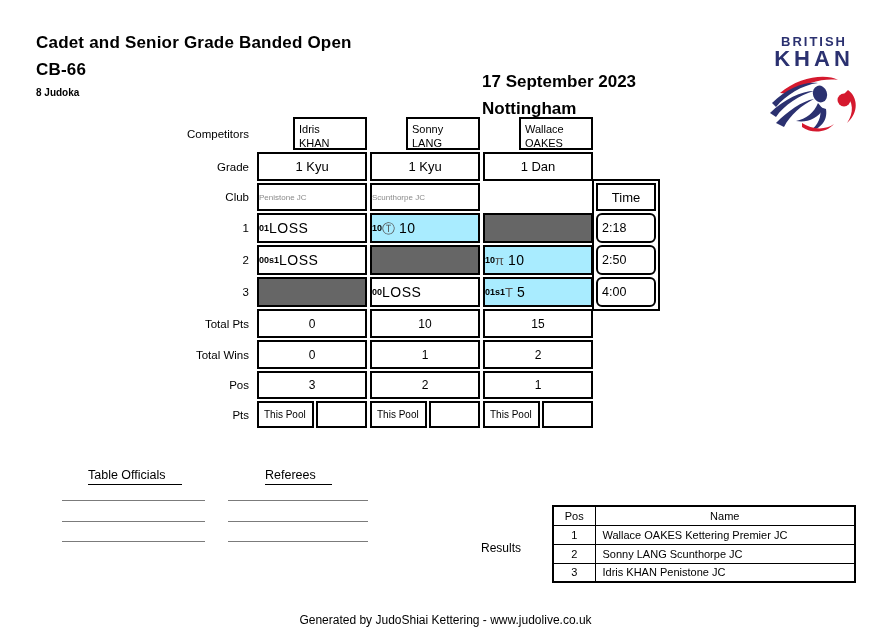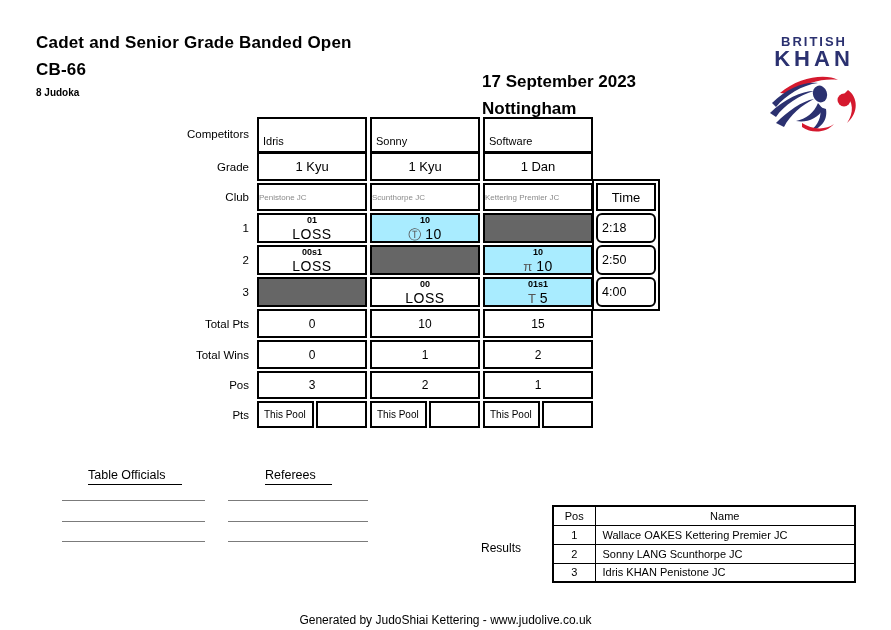--- a/index.html
+++ b/index.html
@@ -23,25 +23,25 @@
   .logo svg { margin-top:3px; }
 
   
   .pool { left:194px; top:117px; position:absolute; display:grid;
     grid-template-columns:60px 110px 110px 110px 60px;
     grid-template-rows:33px 29px 28px 30px 30px 30px 29px 29px 28px 27px;
     column-gap:3px; row-gap:2px; }
   .lbl { display:flex; align-items:center; justify-content:flex-end;
     padding-right:5px; font-size:11.5px; }
   .cell { background:#fff; border:2px solid #000; }
-  .name-cell { padding:16px 4px; font-size:11px; line-height:1.25; }
+  .name-cell { padding:4px 4px; font-size:11px; line-height:1.25;margin-left:36px; }
   .grade-cell { display:flex; align-items:center; justify-content:center; font-size:13px; }
   .club-cell { display:flex; align-items:center; 
     font-size:8px; color:#8a8a8a; }
-  .match { display:flex; flex-direction:column; align-items:center; }
+  .match { display:flex; flex-direction:row; align-items:center; }
   .mscore { font-size:9px; font-weight:bold; margin-top:1px; line-height:1.1; }
   .mmain { font-size:14px; line-height:1.15; letter-spacing:.5px; }
   .sym { color:#555; font-size:13px; margin-right:4px; letter-spacing:0; }
   .win { background:#a9ecff; }
   .sitout { background:#666; border:2px solid #000; }
   .num-cell { display:flex; align-items:center; justify-content:center; font-size:12px; }
   .time-hdr { display:flex; align-items:center; justify-content:center; font-size:13px; }
   .time-cell { display:flex; align-items:center; padding-left:4px; font-size:12.5px;border-radius:6px; }
   .time-frame { position:absolute; left:398px; top:62px; width:68px; height:132px;
     border:2px solid #000; pointer-events:none; }
@@ -104,33 +104,32 @@
   <div class="lbl" style="grid-area:1/1">Competitors</div>
   <div class="cell name-cell" style="grid-area:1/2">
     <div>Idris</div>
     <div>KHAN</div>
   </div>
   <div class="cell name-cell" style="grid-area:1/3">
     <div>Sonny</div>
     <div>LANG</div>
   </div>
   <div class="cell name-cell" style="grid-area:1/4">
-    <div>Software</div>
+    <div>Wallace</div>
     <div>OAKES</div>
   </div>
 
   <div class="lbl" style="grid-area:2/1">Grade</div>
   <div class="cell grade-cell" style="grid-area:2/2">1 Kyu</div>
   <div class="cell grade-cell" style="grid-area:2/3">1 Kyu</div>
   <div class="cell grade-cell" style="grid-area:2/4">1 Dan</div>
 
   <div class="lbl" style="grid-area:3/1">Club</div>
   <div class="cell club-cell" style="grid-area:3/2">Penistone JC</div>
   <div class="cell club-cell" style="grid-area:3/3">Scunthorpe JC</div>
-  <div class="cell club-cell" style="grid-area:3/4">Kettering Premier JC</div>
   <div class="cell time-hdr" style="grid-area:3/5">Time</div>
 
   <div class="lbl" style="grid-area:4/1">1</div>
   <div class="cell match" style="grid-area:4/2">
     <div class="mscore">01</div>
     <div class="mmain">LOSS</div>
   </div>
   <div class="cell match win" style="grid-area:4/3">
     <div class="mscore">10</div>
     <div class="mmain"><span class="sym">Ⓣ</span><span>10</span></div>

